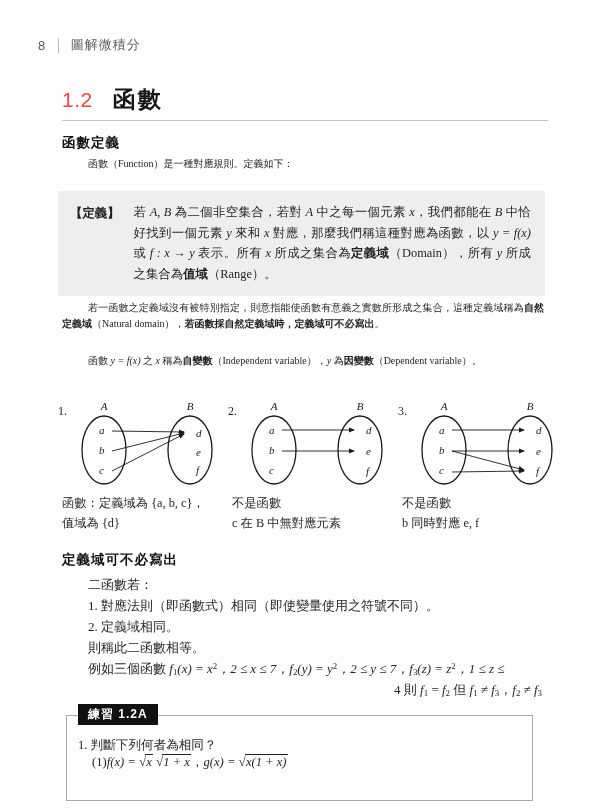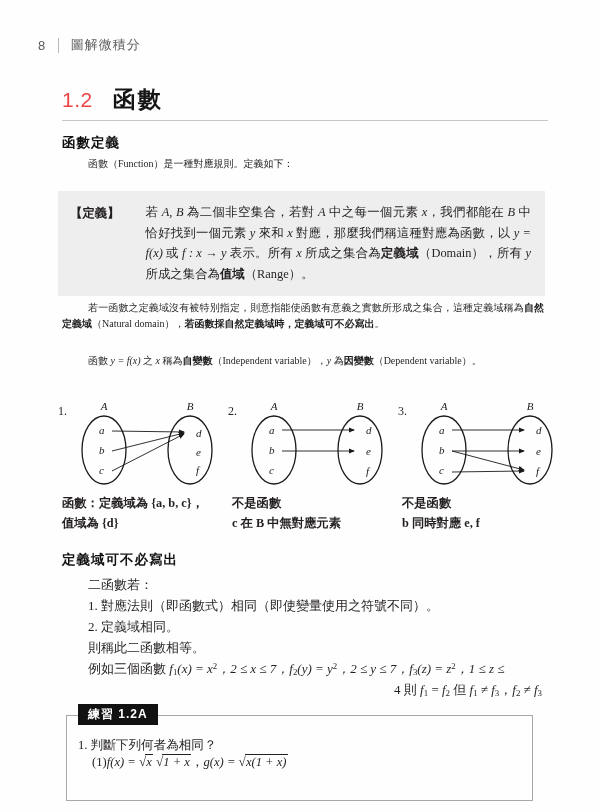--- a/index.html
+++ b/index.html
@@ -105,21 +105,21 @@
   
   .def-box {
     position: absolute;
     left: 58px;
     top: 191px;
     width: 487px;
     box-sizing: border-box;
     background: #eeeeee;
     padding: 11px 14px 12px 12px;
     display: flex;
-    gap: 26px;
+    gap: 14px;
     font-size: 12.4px;
     line-height: 1.66;
   }
   .def-tag {
     flex: 0 0 auto;
     font-family: "Liberation Sans", sans-serif;
     font-weight: 700;
     font-size: 12.4px;
     white-space: nowrap;
     padding-top: 1px;
@@ -154,21 +154,20 @@
     left: 58px;
     top: 494px;
     width: 500px;
     height: 42px;
   }
   .cap {
     position: absolute;
     top: 0;
     font-size: 12.3px;
     line-height: 1.6;
-    font-weight: bold;
   }
 
   
   .list-line {
     position: absolute;
     font-size: 13px;
     line-height: 1.62;
   }
 
   

